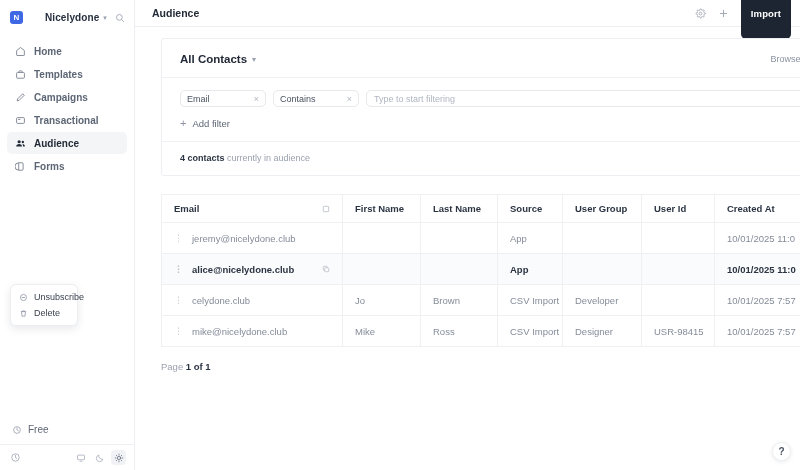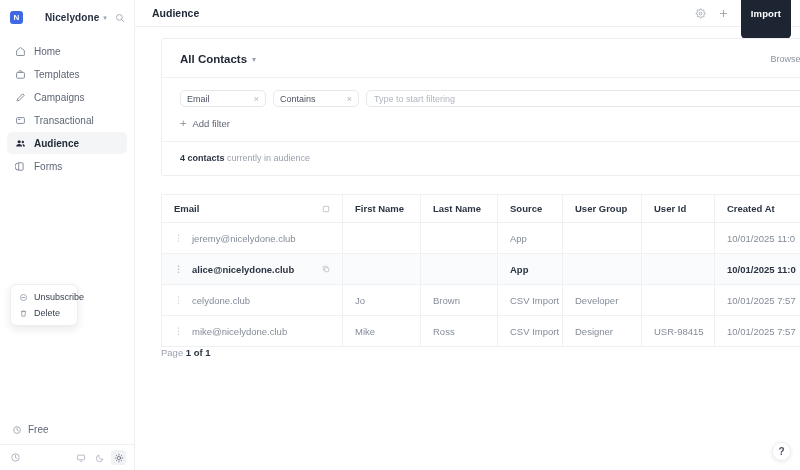--- a/index.html
+++ b/index.html
@@ -29,21 +29,21 @@
     flex: 0 0 13px;
   }
   .brand-name { font-size: 10px; font-weight: bold; color: #262f3e; margin-left: 6px; letter-spacing: .1px; padding-left: 16px; }
   .chev { margin-left: 4px; color: #99a1b0; font-size: 7px; line-height: 1; }
   .sb-search { margin-left: auto; color: #a3aab7; display: flex; align-items: center; }
 
   .nav { margin-top: 12px; padding: 0 7px; display: flex; flex-direction: column; gap: 1px; }
   .nav-item {
     display: flex; align-items: center; gap: 8px;
     height: 22px; padding: 0 7px; border-radius: 5px;
-    font-size: 10px; color: #5d6675; cursor: pointer;
+    font-size: 10px; color: #5d6675; cursor: pointer; font-weight: bold;
   }
   .nav-item .ico { width: 12px; height: 12px; display: flex; align-items: center; justify-content: center; color: #79818f; flex: 0 0 12px; }
   .nav-item.active { background: #f4f5f7; color: #222a38; font-weight: bold; }
   .nav-item.active .ico { color: #222a38; }
 
   .sb-bottom { margin-top: auto; }
   .free-badge {
     display: inline-flex; align-items: center; gap: 6px;
     margin: 0 0 9px 12px; font-size: 10px; color: #5d6675;
   }
@@ -150,21 +150,21 @@
   .copy-ic { margin-left: auto; color: #b4bac4; display: flex; cursor: pointer; }
 
   .col-email { width: 181px; }
   .col-first { width: 78px; }
   .col-last { width: 77px; }
   .col-source { width: 65px; }
   .col-group { width: 79px; }
   .col-userid { width: 73px; }
   .col-created { width: 107px; }
 
-  .pager { margin-top: 0; font-size: 9.5px; color: #9aa1ae; }
+  .pager { margin-top: 14px; font-size: 9.5px; color: #9aa1ae; }
   .pager b { color: #2b3442; font-weight: bold; }
 
   
   .ctx-menu {
     position: absolute; left: 10px; top: 284px;
     width: 68px; background: #fff;
     border: 1px solid #eceef1; border-radius: 6px;
     box-shadow: 0 3px 9px rgba(30,40,60,.10);
     padding: 4px 0; z-index: 40;
   }

